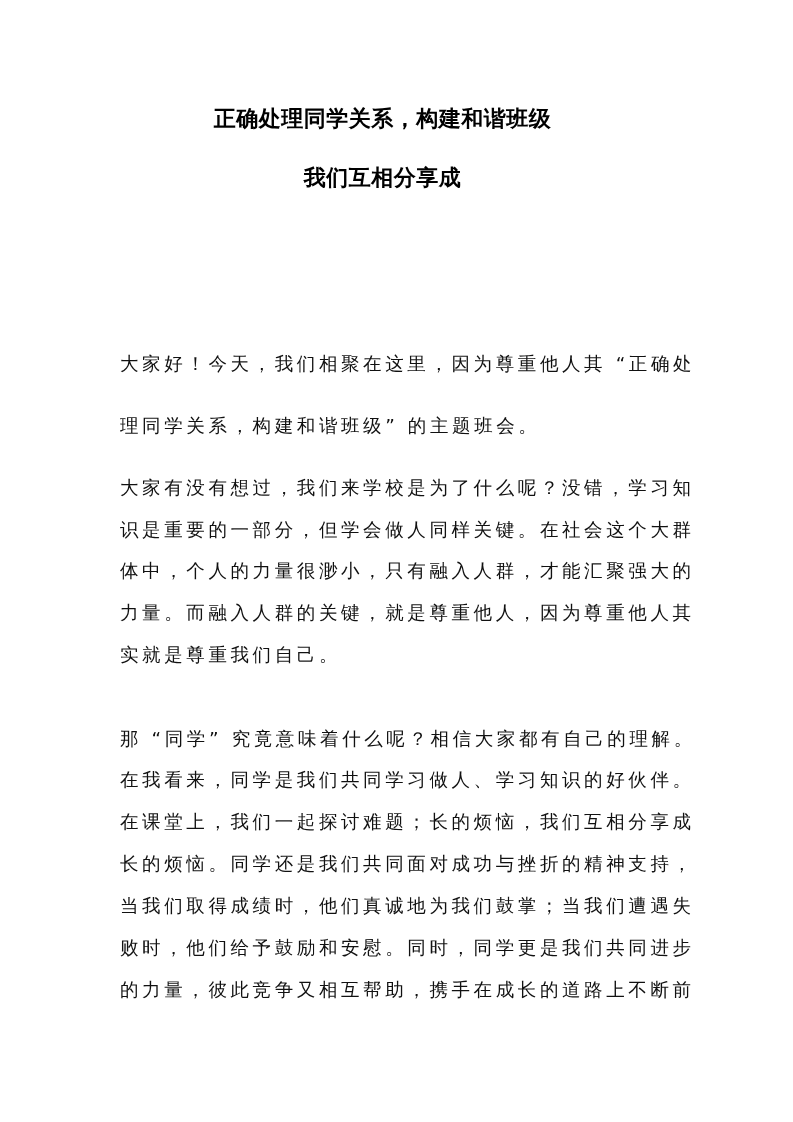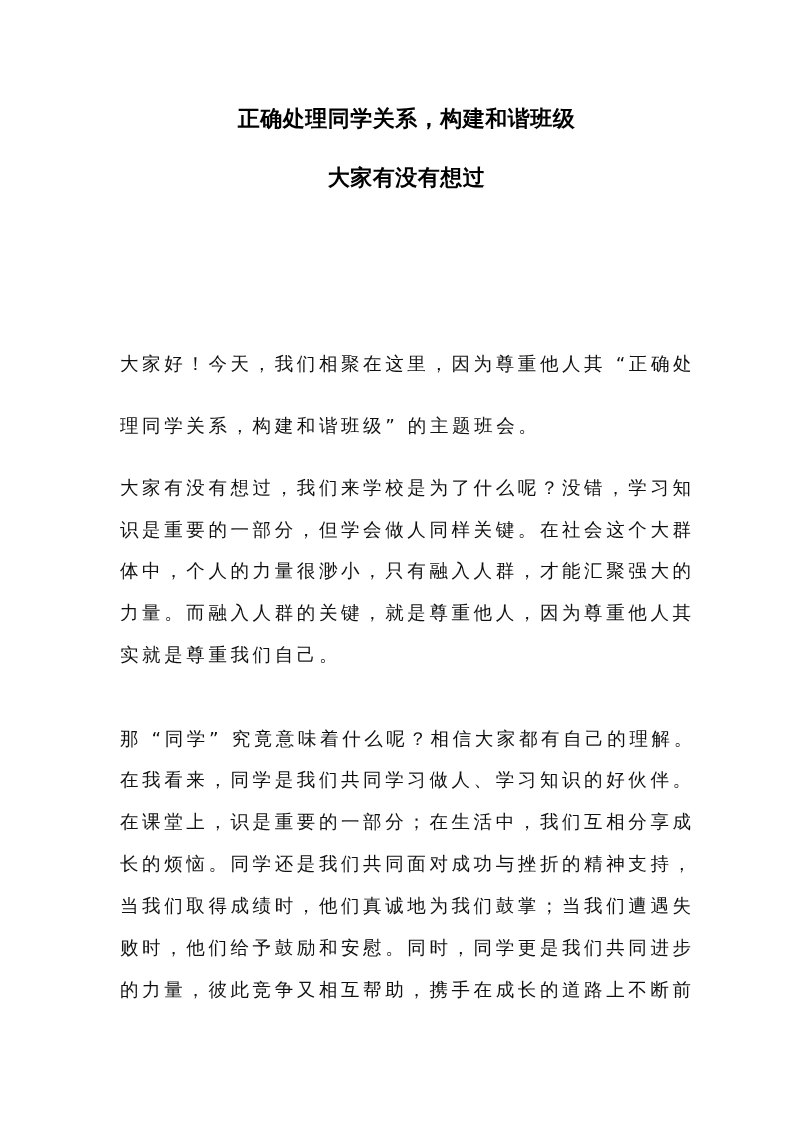--- a/index.html
+++ b/index.html
@@ -25,59 +25,58 @@
     .title {
       position: absolute;
       left: 0;
       width: 765px;
       text-align: center;
       font-family: "DejaVu Serif", "Liberation Serif", serif;
       font-weight: bold;
       font-size: 22px;
       line-height: 28px;
       letter-spacing: 0.5px;
-      padding-left: 24px;
     }
     .title.t1 { top: 104px; }
     .title.t2 { top: 163px; }
     .line {
       position: absolute;
       left: 120px;
       white-space: nowrap;
       font-size: 18.5px;
       line-height: 24px;
       letter-spacing: 3.6px;
       color: #111111;
     }
   </style>
 </head>
 <body>
 
 <div class="page">
 
   <div class="title t1">正确处理同学关系，构建和谐班级</div>
-  <div class="title t2">大家有没有想过</div>
+  <div class="title t2">我们互相分享成</div>
 
 
   <div>
     <div class="line" style="top:352px;">大家好！今天，我们相聚在这里，因为尊重他人其 “正确处</div>
     <div class="line" style="top:397px;margin-top:17px;">理同学关系，构建和谐班级” 的主题班会。</div>
   </div>
 
   <div>
     <div class="line" style="top:476px;">大家有没有想过，我们来学校是为了什么呢？没错，学习知</div>
     <div class="line" style="top:518px;">识是重要的一部分，但学会做人同样关键。在社会这个大群</div>
     <div class="line" style="top:559px;">体中，个人的力量很渺小，只有融入人群，才能汇聚强大的</div>
     <div class="line" style="top:601px;">力量。而融入人群的关键，就是尊重他人，因为尊重他人其</div>
     <div class="line" style="top:643px;">实就是尊重我们自己。</div>
   </div>
 
   <div>
     <div class="line" style="top:727px;">那 “同学” 究竟意味着什么呢？相信大家都有自己的理解。</div>
     <div class="line" style="top:768px;">在我看来，同学是我们共同学习做人、学习知识的好伙伴。</div>
-    <div class="line" style="top:810px;">在课堂上，识是重要的一部分；在生活中，我们互相分享成</div>
+    <div class="line" style="top:810px;">在课堂上，我们一起探讨难题；长的烦恼，我们互相分享成</div>
     <div class="line" style="top:852px;">长的烦恼。同学还是我们共同面对成功与挫折的精神支持，</div>
     <div class="line" style="top:894px;">当我们取得成绩时，他们真诚地为我们鼓掌；当我们遭遇失</div>
     <div class="line" style="top:936px;">败时，他们给予鼓励和安慰。同时，同学更是我们共同进步</div>
     <div class="line" style="top:978px;">的力量，彼此竞争又相互帮助，携手在成长的道路上不断前</div>
   </div>
 
 </div>
 
 </body></html>

